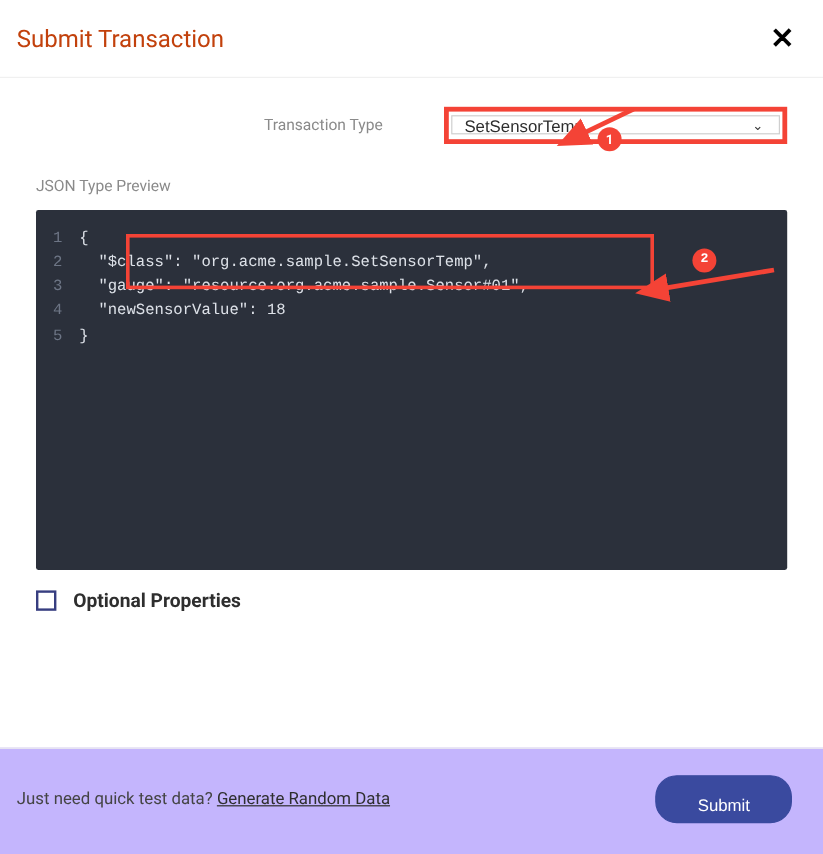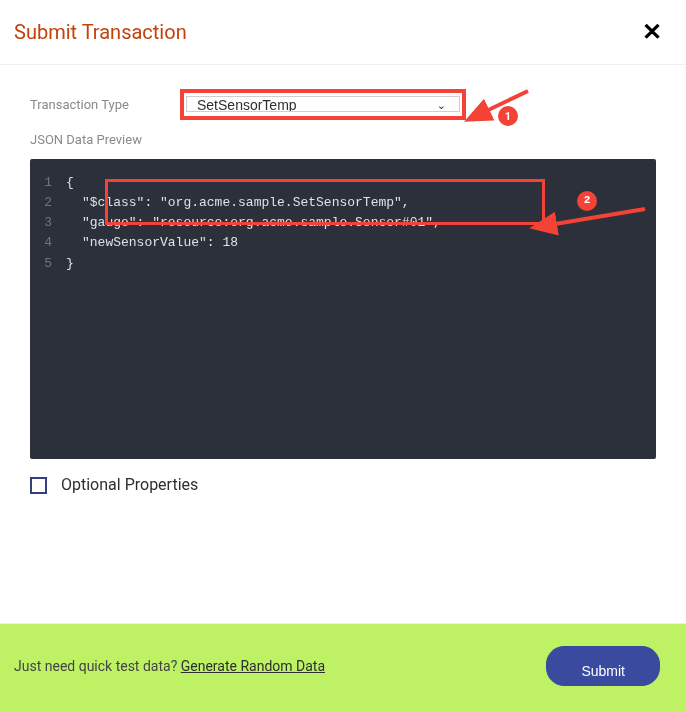--- a/index.html
+++ b/index.html
@@ -2,34 +2,34 @@
 <html><head>
 <meta charset="utf-8">
 <style>
   * { box-sizing: border-box; margin: 0; padding: 0; }
   html, body { width: 686px; height: 712px; font-family: -apple-system, BlinkMacSystemFont, "Segoe UI", Roboto, sans-serif; background: #fff; color: #2e2e2e; }
   .modal { width: 686px; height: 712px; position: relative; background: #fff; display: flex; flex-direction: column; }
   .header { padding: 18px 18px 18px 14px; border-bottom: 1px solid #f0f0f0; display: flex; align-items: center; justify-content: space-between; }
   .title { font-size: 20px; font-weight: 400; color: #c2410c; }
   .close-icon { font-size: 24px; font-weight: 700; color: #000; cursor: pointer; padding: 2px 6px; line-height: 1; }
   .body { padding: 24px 30px 10px 30px; flex: 0 0 auto; }
-  .row { display: flex; align-items: center; margin-bottom: 12px; position: relative; }
+  .row { display: flex; align-items: center; margin-bottom: 28px; position: relative; justify-content: flex-end; }
   .label { font-size: 13px; color: #8a8a8a; width: 150px; flex-shrink: 0; }
   .select-wrap { position: relative; flex: 0 0 286px; border: 4px solid #f44336; padding: 2px; }
   .select { width: 100%; height: 16px; border: 1px solid #cfcfcf; background: #fff; font-size: 14px; padding: 0 28px 0 10px; appearance: none; -webkit-appearance: none; cursor: pointer; color: #2e2e2e; }
   .chevron { position: absolute; right: 16px; top: 50%; transform: translateY(-50%); pointer-events: none; font-size: 11px; color: #333; }
   .section-label { font-size: 13px; color: #8a8a8a; margin: 6px 0 12px 0; }
   .editor { background: #2b303b; border-radius: 2px; padding: 14px 12px 14px 10px; font-family: "SFMono-Regular", Consolas, "Liberation Mono", Menlo, monospace; font-size: 13px; line-height: 1.55; color: #dde1e8; height: 300px; position: relative; overflow: hidden; }
   .editor-row { display: flex; }
   .gutter { width: 26px; text-align: right; color: #6d7585; padding-right: 14px; user-select: none; flex-shrink: 0; }
   .code { white-space: pre; }
   .indent1 { padding-left: 16px; }
-  .opt-row { display: flex; align-items: flex-end; margin-top: 16px; }
+  .opt-row { display: flex; align-items: center; margin-top: 16px; font-weight: bold; }
   .checkbox { width: 17px; height: 17px; border: 2px solid #373e80; background: #fff; margin-right: 14px; cursor: pointer; }
-  .footer { position: absolute; bottom: 0; left: 0; right: 0; background: #bef264; border-top: 1px solid #eee; padding: 22px 26px 26px 14px; display: flex; align-items: center; justify-content: flex-end; gap: 14px; }
+  .footer { position: absolute; bottom: 0; left: 0; right: 0; background: #c4b5fd; border-top: 1px solid #eee; padding: 22px 26px 26px 14px; display: flex; align-items: center; justify-content: flex-end; gap: 14px; }
   .footer-text { font-size: 14px; color: #444; margin-right: auto; }
   .link { text-decoration: underline; color: #2e2e2e; cursor: pointer; }
   .btn { height: 40px; padding: 0 30px; font-size: 14px; border: 1px solid #cfcfcf; background: #fff; color: #3a4a9f; cursor: pointer; border-radius: 2px; }
   .btn-primary { background: #3a4a9f; color: #fff; border-color: #3a4a9f; padding: 16px 34px; border-radius: 18px; }
   
   .annot { position: absolute; pointer-events: none; }
   .badge { width: 20px; height: 20px; border-radius: 50%; background: #f44336; color: #fff; font-size: 11px; font-weight: 700; display: flex; align-items: center; justify-content: center; position: absolute; }
   .arrow1-badge { left: 498px; top: 106px; }
   .highlight-box { position: absolute; border: 3px solid #f44336; left: 75px; top: 20px; width: 440px; height: 46px; pointer-events: none; }
   .arrow2-badge { left: 547px; top: 32px; }
@@ -60,21 +60,21 @@
         <defs>
             <marker id="ah1" markerWidth="8" markerHeight="8" refX="2" refY="3" orient="auto">
               <path d="M0,0 L0,6 L7,3 z" fill="#f44336"></path>
             </marker>
           </defs>
         <line x1="58" y1="8" x2="12" y2="30" stroke="#f44336" stroke-width="4" marker-end="url(#ah1)"></line>
       </svg>
     </div>
     <div class="badge annot arrow1-badge">1</div>
 
-    <div class="section-label">JSON Data Preview</div>
+    <div class="section-label">JSON Type Preview</div>
 
     <div class="editor">
       <div class="editor-row">
           <div class="gutter">1</div>
           <div class="code">{</div>
         </div>
       <div class="editor-row">
           <div class="gutter">2</div>
           <div class="code indent1">"$class": "org.acme.sample.SetSensorTemp",</div>
         </div>

